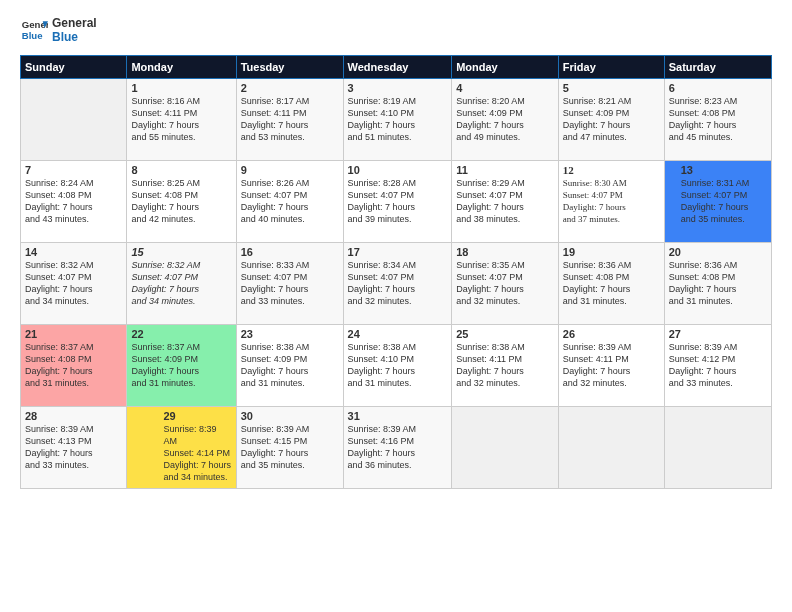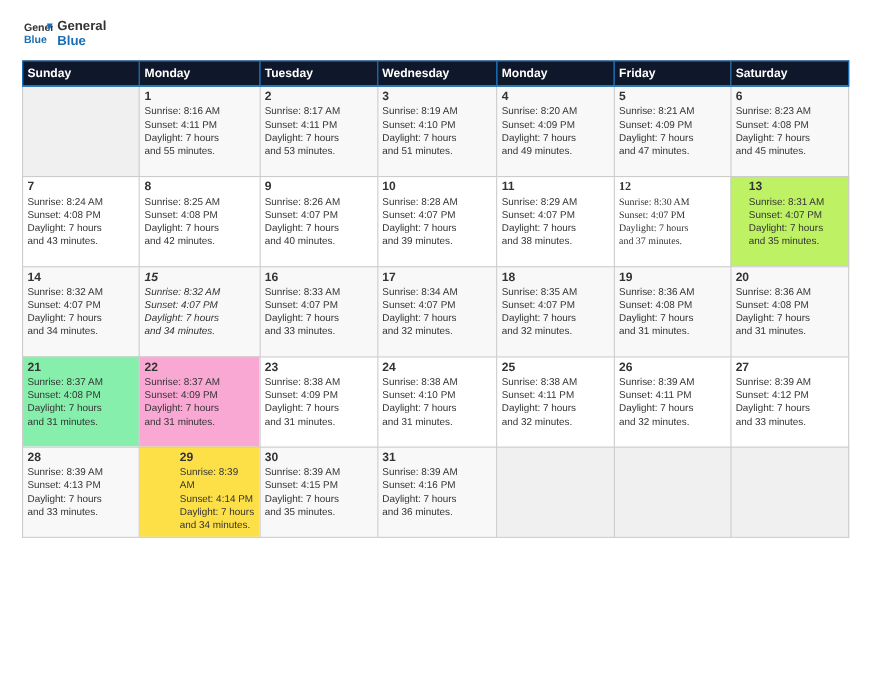--- a/index.html
+++ b/index.html
@@ -176,21 +176,21 @@
             <div class="day-info">Sunrise: 8:28 AM<br>Sunset: 4:07 PM<br>Daylight: 7 hours<br>and 39 minutes.</div>
           </td>
           <td style="background: rgb(255, 255, 255);">
             <span class="day-num">11</span>
             <div class="day-info">Sunrise: 8:29 AM<br>Sunset: 4:07 PM<br>Daylight: 7 hours<br>and 38 minutes.</div>
           </td>
           <td style="background: rgb(255, 255, 255); font-family: Liberation Serif, serif;">
             <span class="day-num">12</span>
             <div class="day-info">Sunrise: 8:30 AM<br>Sunset: 4:07 PM<br>Daylight: 7 hours<br>and 37 minutes.</div>
           </td>
-          <td style="background: #bef264; padding-left: 16px;">
+          <td style="background: #3b82f6; padding-left: 16px;">
             <span class="day-num">13</span>
             <div class="day-info">Sunrise: 8:31 AM<br>Sunset: 4:07 PM<br>Daylight: 7 hours<br>and 35 minutes.</div>
           </td>
         </tr>
         <tr>
           <td style="background: rgb(248, 248, 248);">
             <span class="day-num">14</span>
             <div class="day-info">Sunrise: 8:32 AM<br>Sunset: 4:07 PM<br>Daylight: 7 hours<br>and 34 minutes.</div>
           </td>
           <td style="background: rgb(248, 248, 248); font-style: italic;">
@@ -212,25 +212,25 @@
           <td style="background: rgb(248, 248, 248);">
             <span class="day-num">19</span>
             <div class="day-info">Sunrise: 8:36 AM<br>Sunset: 4:08 PM<br>Daylight: 7 hours<br>and 31 minutes.</div>
           </td>
           <td style="background: rgb(248, 248, 248);">
             <span class="day-num">20</span>
             <div class="day-info">Sunrise: 8:36 AM<br>Sunset: 4:08 PM<br>Daylight: 7 hours<br>and 31 minutes.</div>
           </td>
         </tr>
         <tr>
-          <td style="background: #86efac;">
+          <td style="background: #fca5a5;">
             <span class="day-num">21</span>
             <div class="day-info">Sunrise: 8:37 AM<br>Sunset: 4:08 PM<br>Daylight: 7 hours<br>and 31 minutes.</div>
           </td>
-          <td style="background: #f9a8d4; margin-left: 22px;">
+          <td style="background: #86efac; margin-left: 22px;">
             <span class="day-num">22</span>
             <div class="day-info">Sunrise: 8:37 AM<br>Sunset: 4:09 PM<br>Daylight: 7 hours<br>and 31 minutes.</div>
           </td>
           <td style="background: rgb(255, 255, 255);">
             <span class="day-num">23</span>
             <div class="day-info">Sunrise: 8:38 AM<br>Sunset: 4:09 PM<br>Daylight: 7 hours<br>and 31 minutes.</div>
           </td>
           <td style="background: rgb(255, 255, 255);">
             <span class="day-num">24</span>
             <div class="day-info">Sunrise: 8:38 AM<br>Sunset: 4:10 PM<br>Daylight: 7 hours<br>and 31 minutes.</div>

